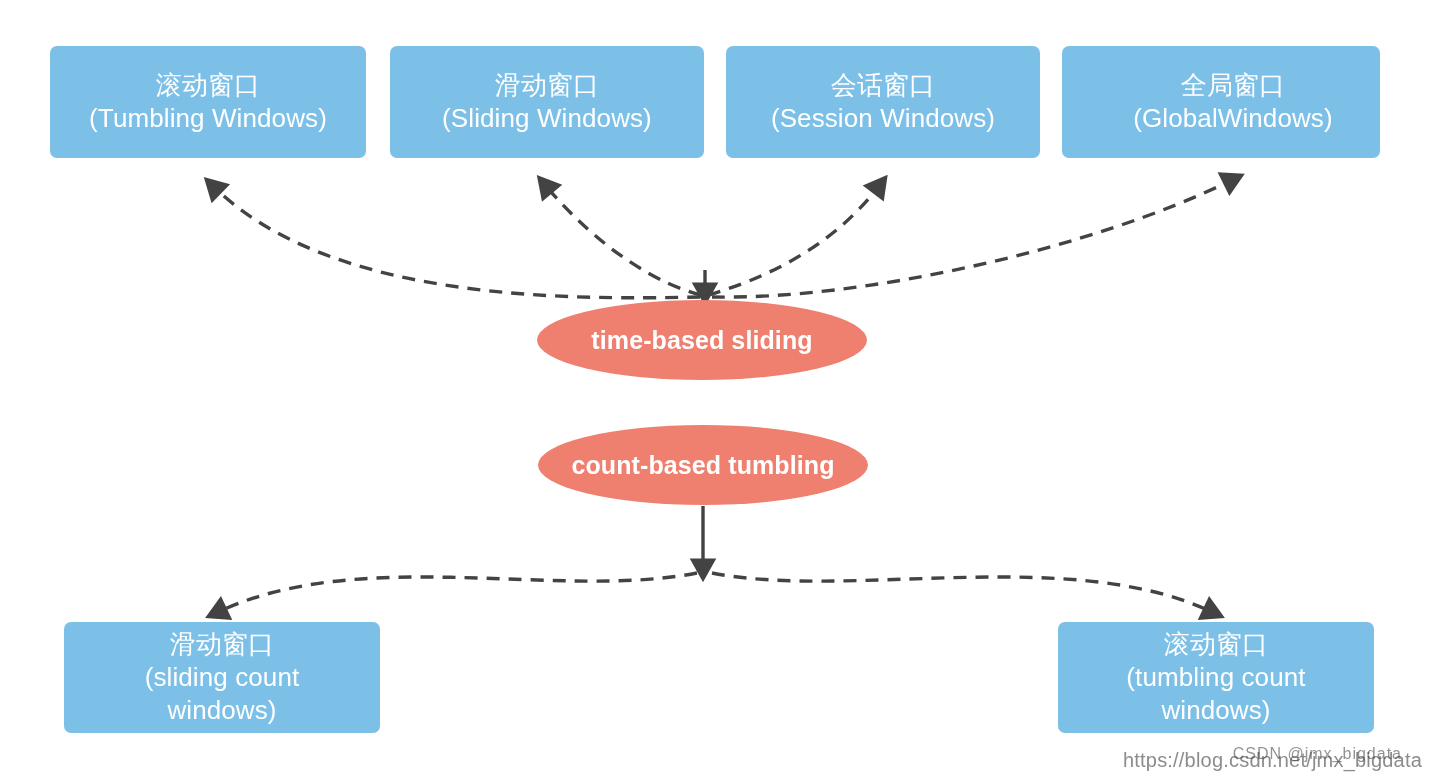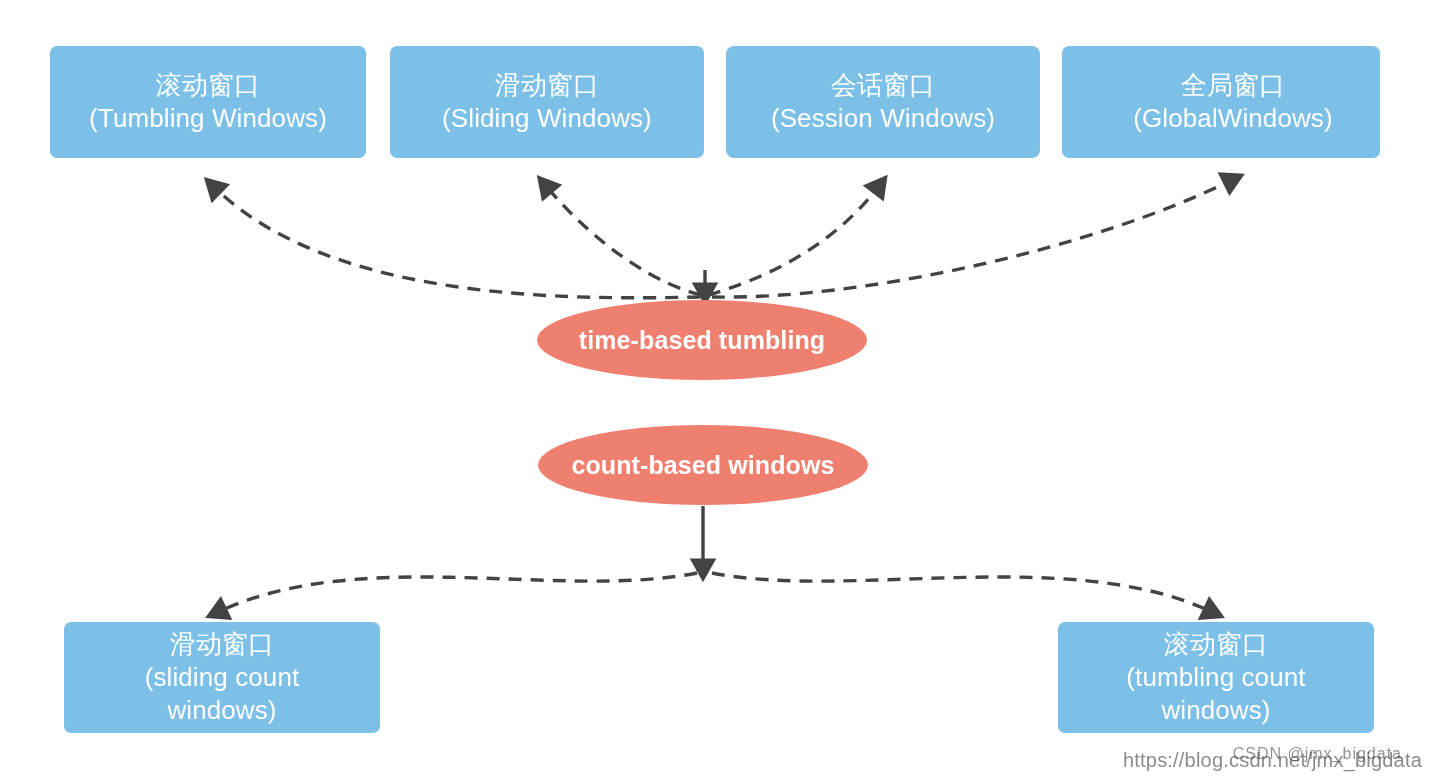--- a/index.html
+++ b/index.html
@@ -46,21 +46,21 @@
   }
   .ellipse {
     background: #ef8070;
     border-radius: 50%;
     font-size: 25px;
     font-weight: bold;
   }
   
   #node-tumbling  { left: 50px;   top: 46px;  width: 316px; height: 112px; }
   #node-sliding   { left: 390px;  top: 46px;  width: 314px; height: 112px; }
-  #node-session   { left: 726px;  top: 46px;  width: 314px; height: 112px; border-radius: 8px; }
+  #node-session   { left: 726px;  top: 46px;  width: 314px; height: 112px; }
   #node-global    { left: 1062px; top: 46px;  width: 318px; height: 112px; padding-left: 34px; }
   
   #node-time-based  { left: 537px; top: 300px; width: 330px; height: 80px; }
   #node-count-based { left: 538px; top: 425px; width: 330px; height: 80px; }
   
   #node-sliding-count  { left: 64px;   top: 622px; width: 316px; height: 111px; }
   #node-tumbling-count { left: 1058px; top: 622px; width: 316px; height: 111px; }
 
   #watermark {
     position: absolute;
@@ -118,23 +118,23 @@
 
   <div class="node box" id="node-sliding">滑动窗口
 (Sliding Windows)</div>
 
   <div class="node box" id="node-session">会话窗口
 (Session Windows)</div>
 
   <div class="node box" id="node-global">全局窗口
 (GlobalWindows)</div>
 
-  <div class="node ellipse" id="node-time-based">time-based tumbling</div>
+  <div class="node ellipse" id="node-time-based">time-based sliding</div>
 
-  <div class="node ellipse" id="node-count-based">count-based windows</div>
+  <div class="node ellipse" id="node-count-based">count-based tumbling</div>
 
   <div class="node box" id="node-sliding-count">滑动窗口
 (sliding count
 windows)</div>
 
   <div class="node box" id="node-tumbling-count">滚动窗口
 (tumbling count
 windows)</div>
 
   <div id="watermark">https://blog.csdn.net/jmx_bigdata</div>

